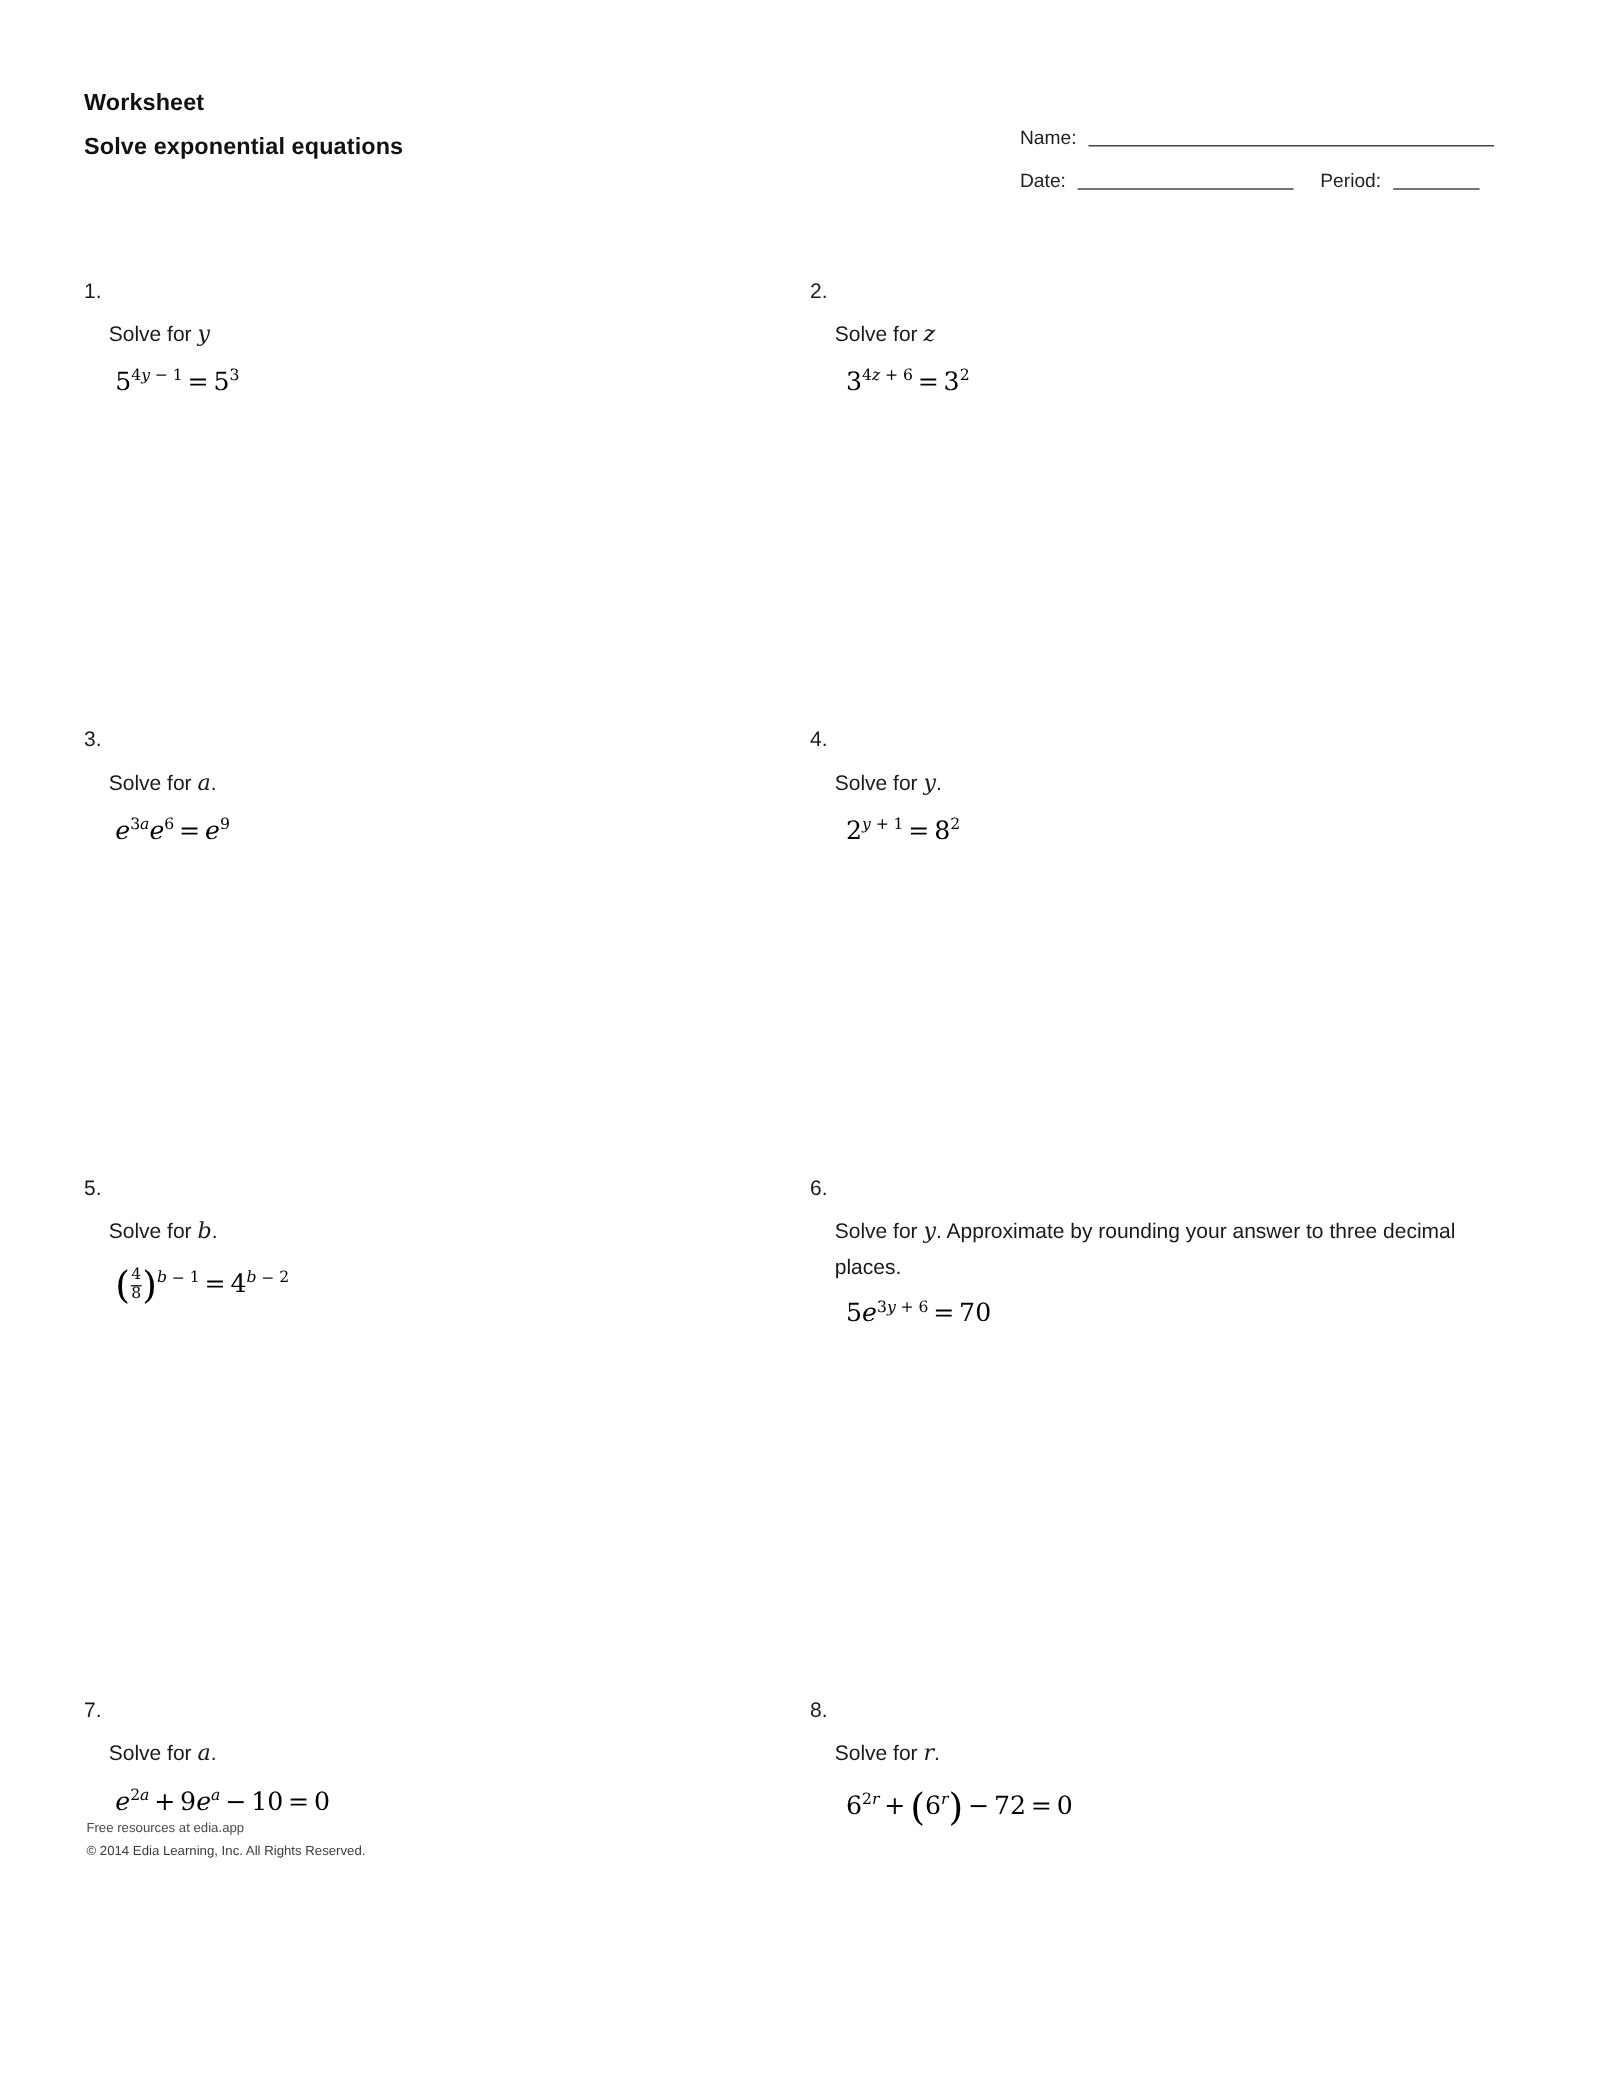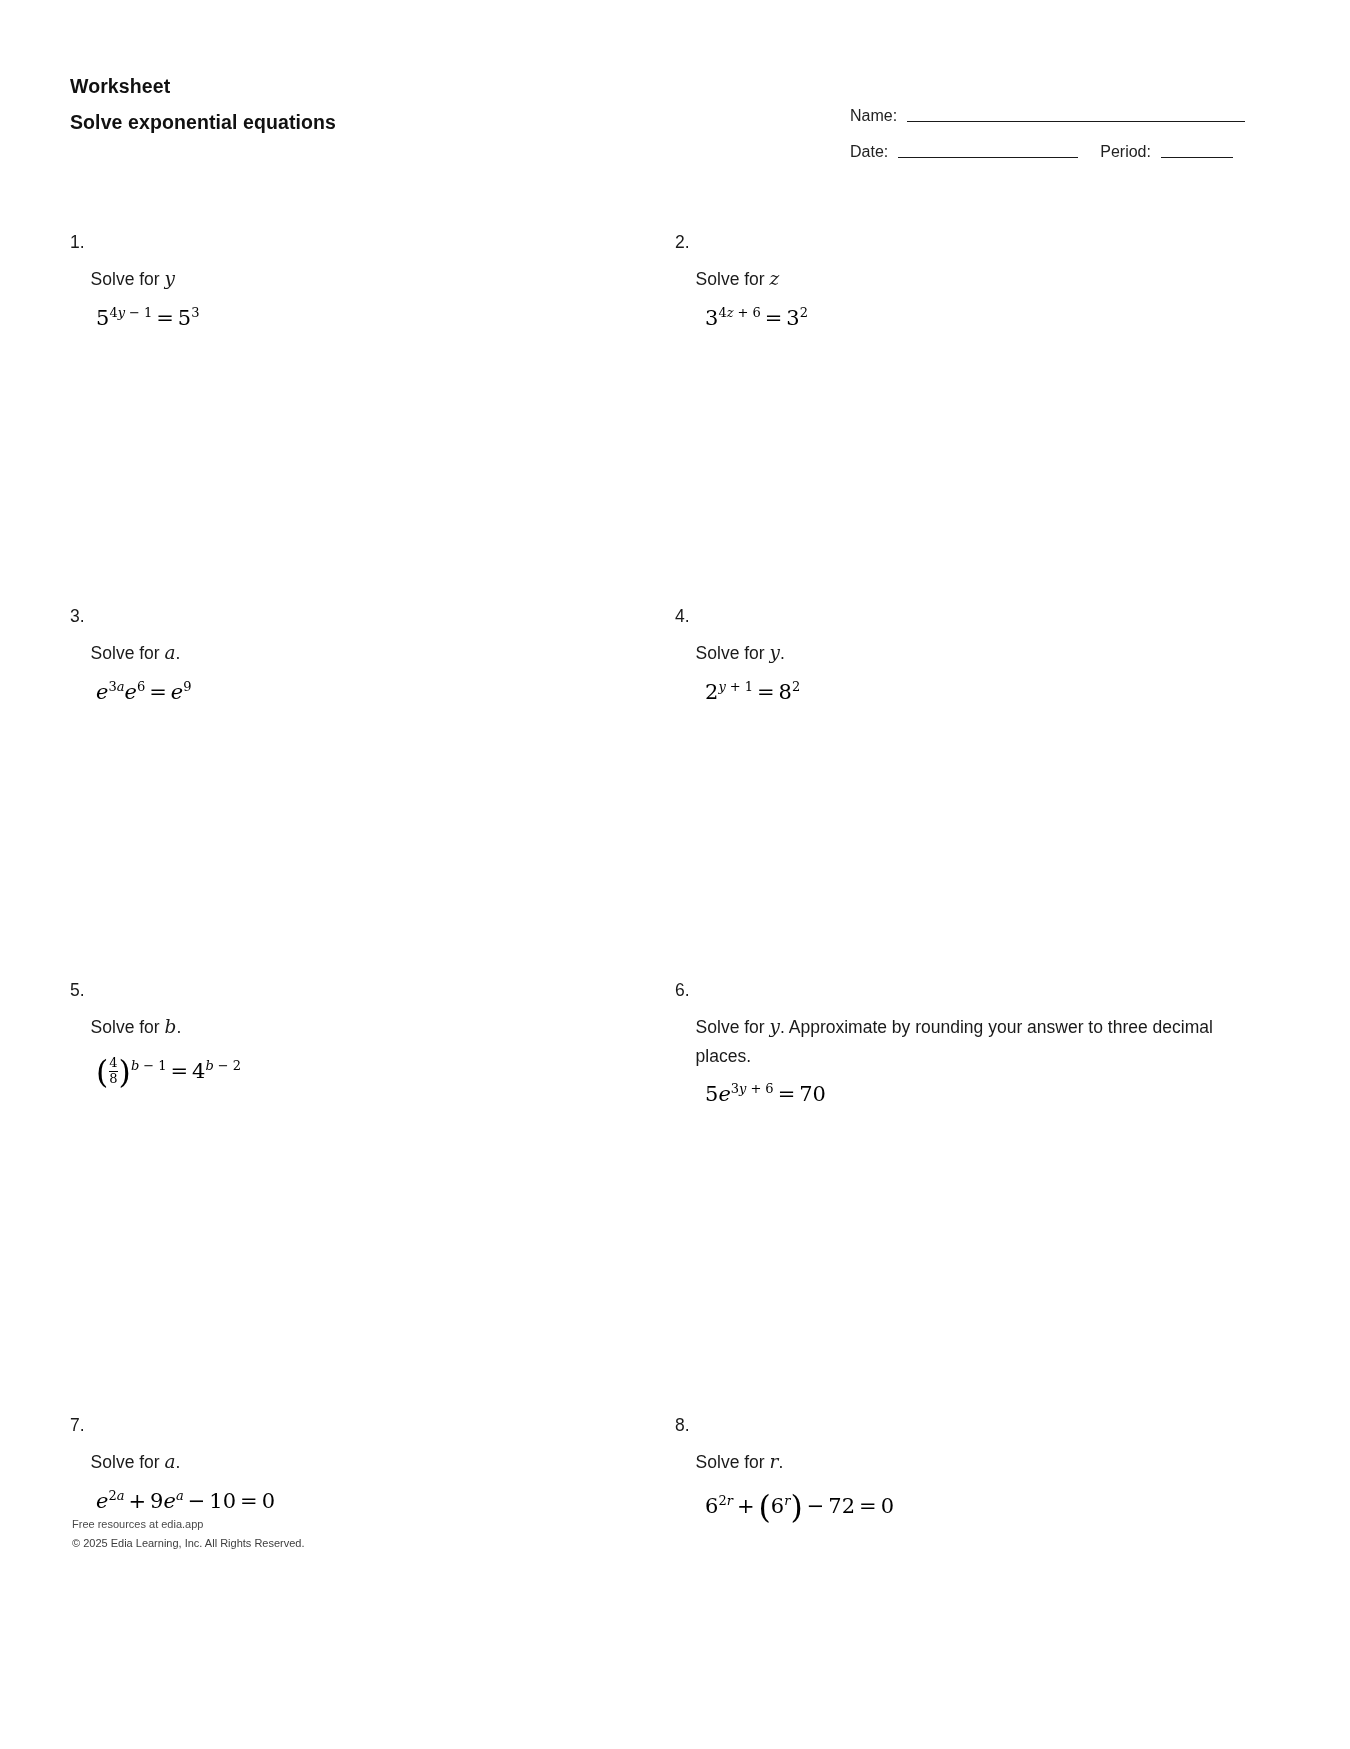--- a/index.html
+++ b/index.html
@@ -274,16 +274,16 @@
         <div class="eq indent-more">
           <span class="mn">6</span><sup class="ex"><span class="mn">2</span><span class="mi">r</span></sup><span class="op">+</span><span class="paren-big">(</span><span class="mn">6</span><sup class="ex"><span class="mi">r</span></sup><span class="paren-big">)</span><span class="op">−</span><span class="mn">72</span><span class="op">=</span><span class="mn">0</span>
         </div>
       </div>
     </div>
 
   </div>
 
   <div class="footer">
     <div class="line1">Free resources at edia.app</div>
-    <div class="line2">© 2025 Edia Learning, Inc. All Rights Reserved.</div>
+    <div class="line2">© 2014 Edia Learning, Inc. All Rights Reserved.</div>
   </div>
 
 </div>
 
 </body></html>

